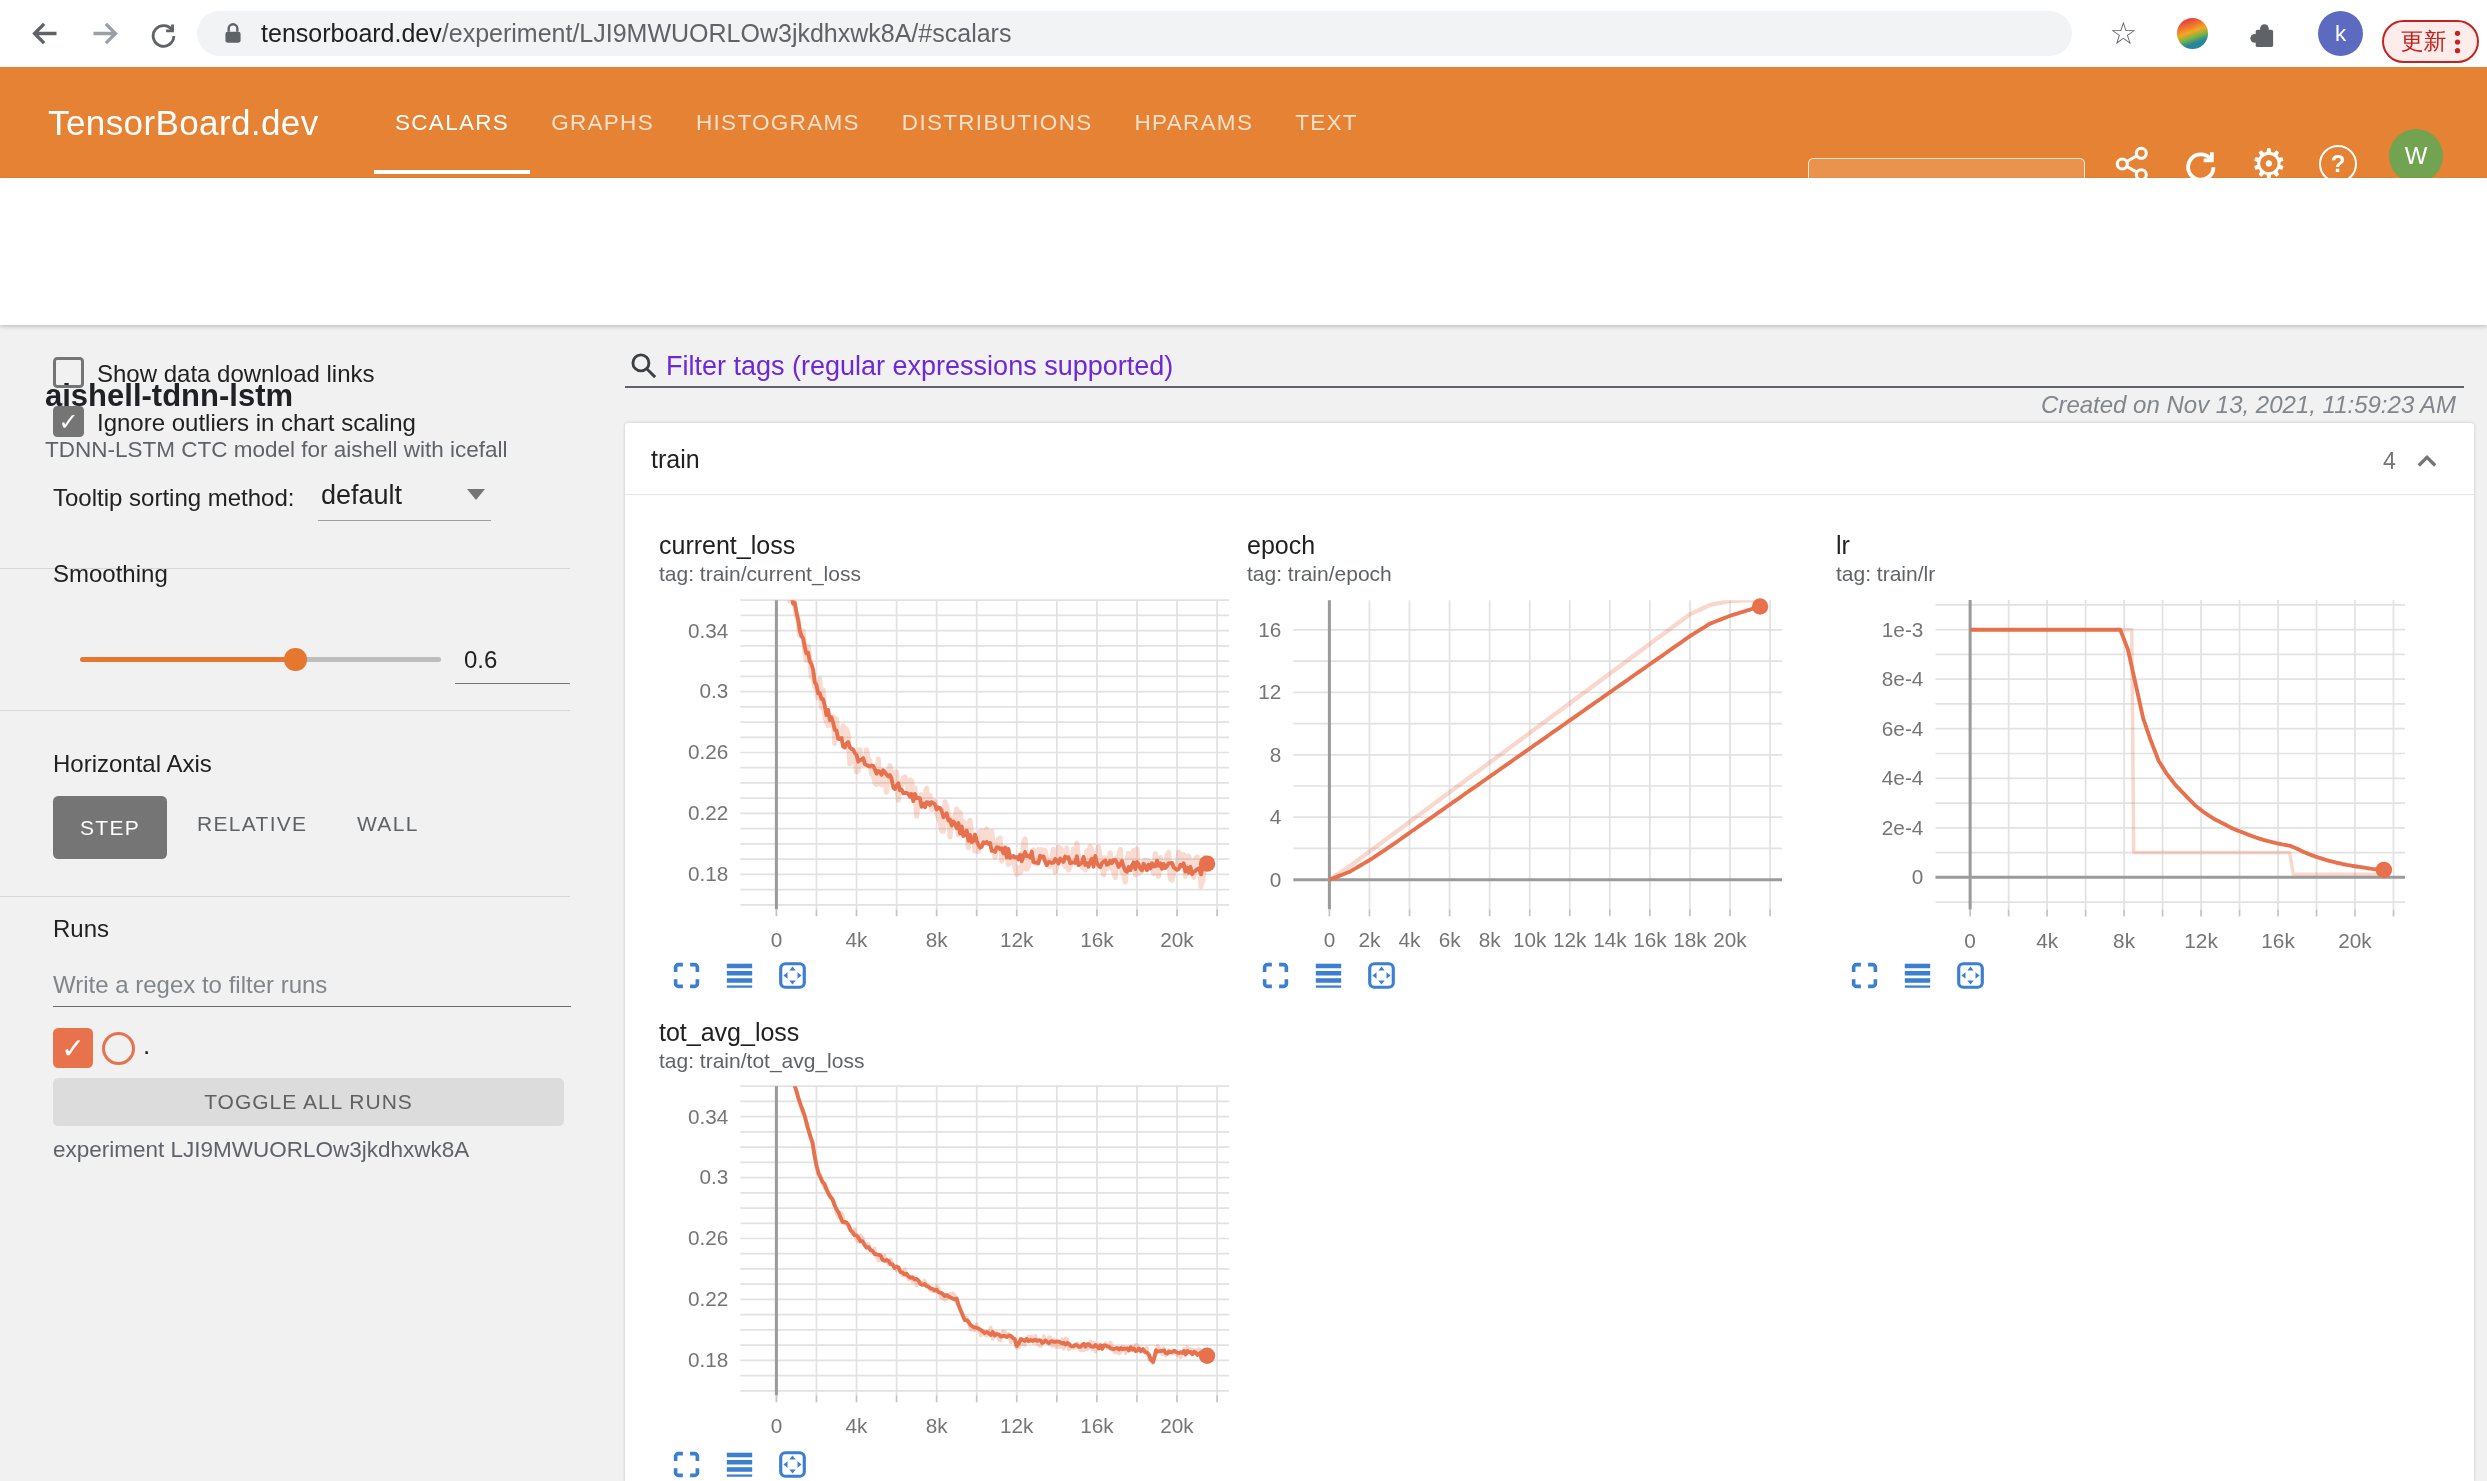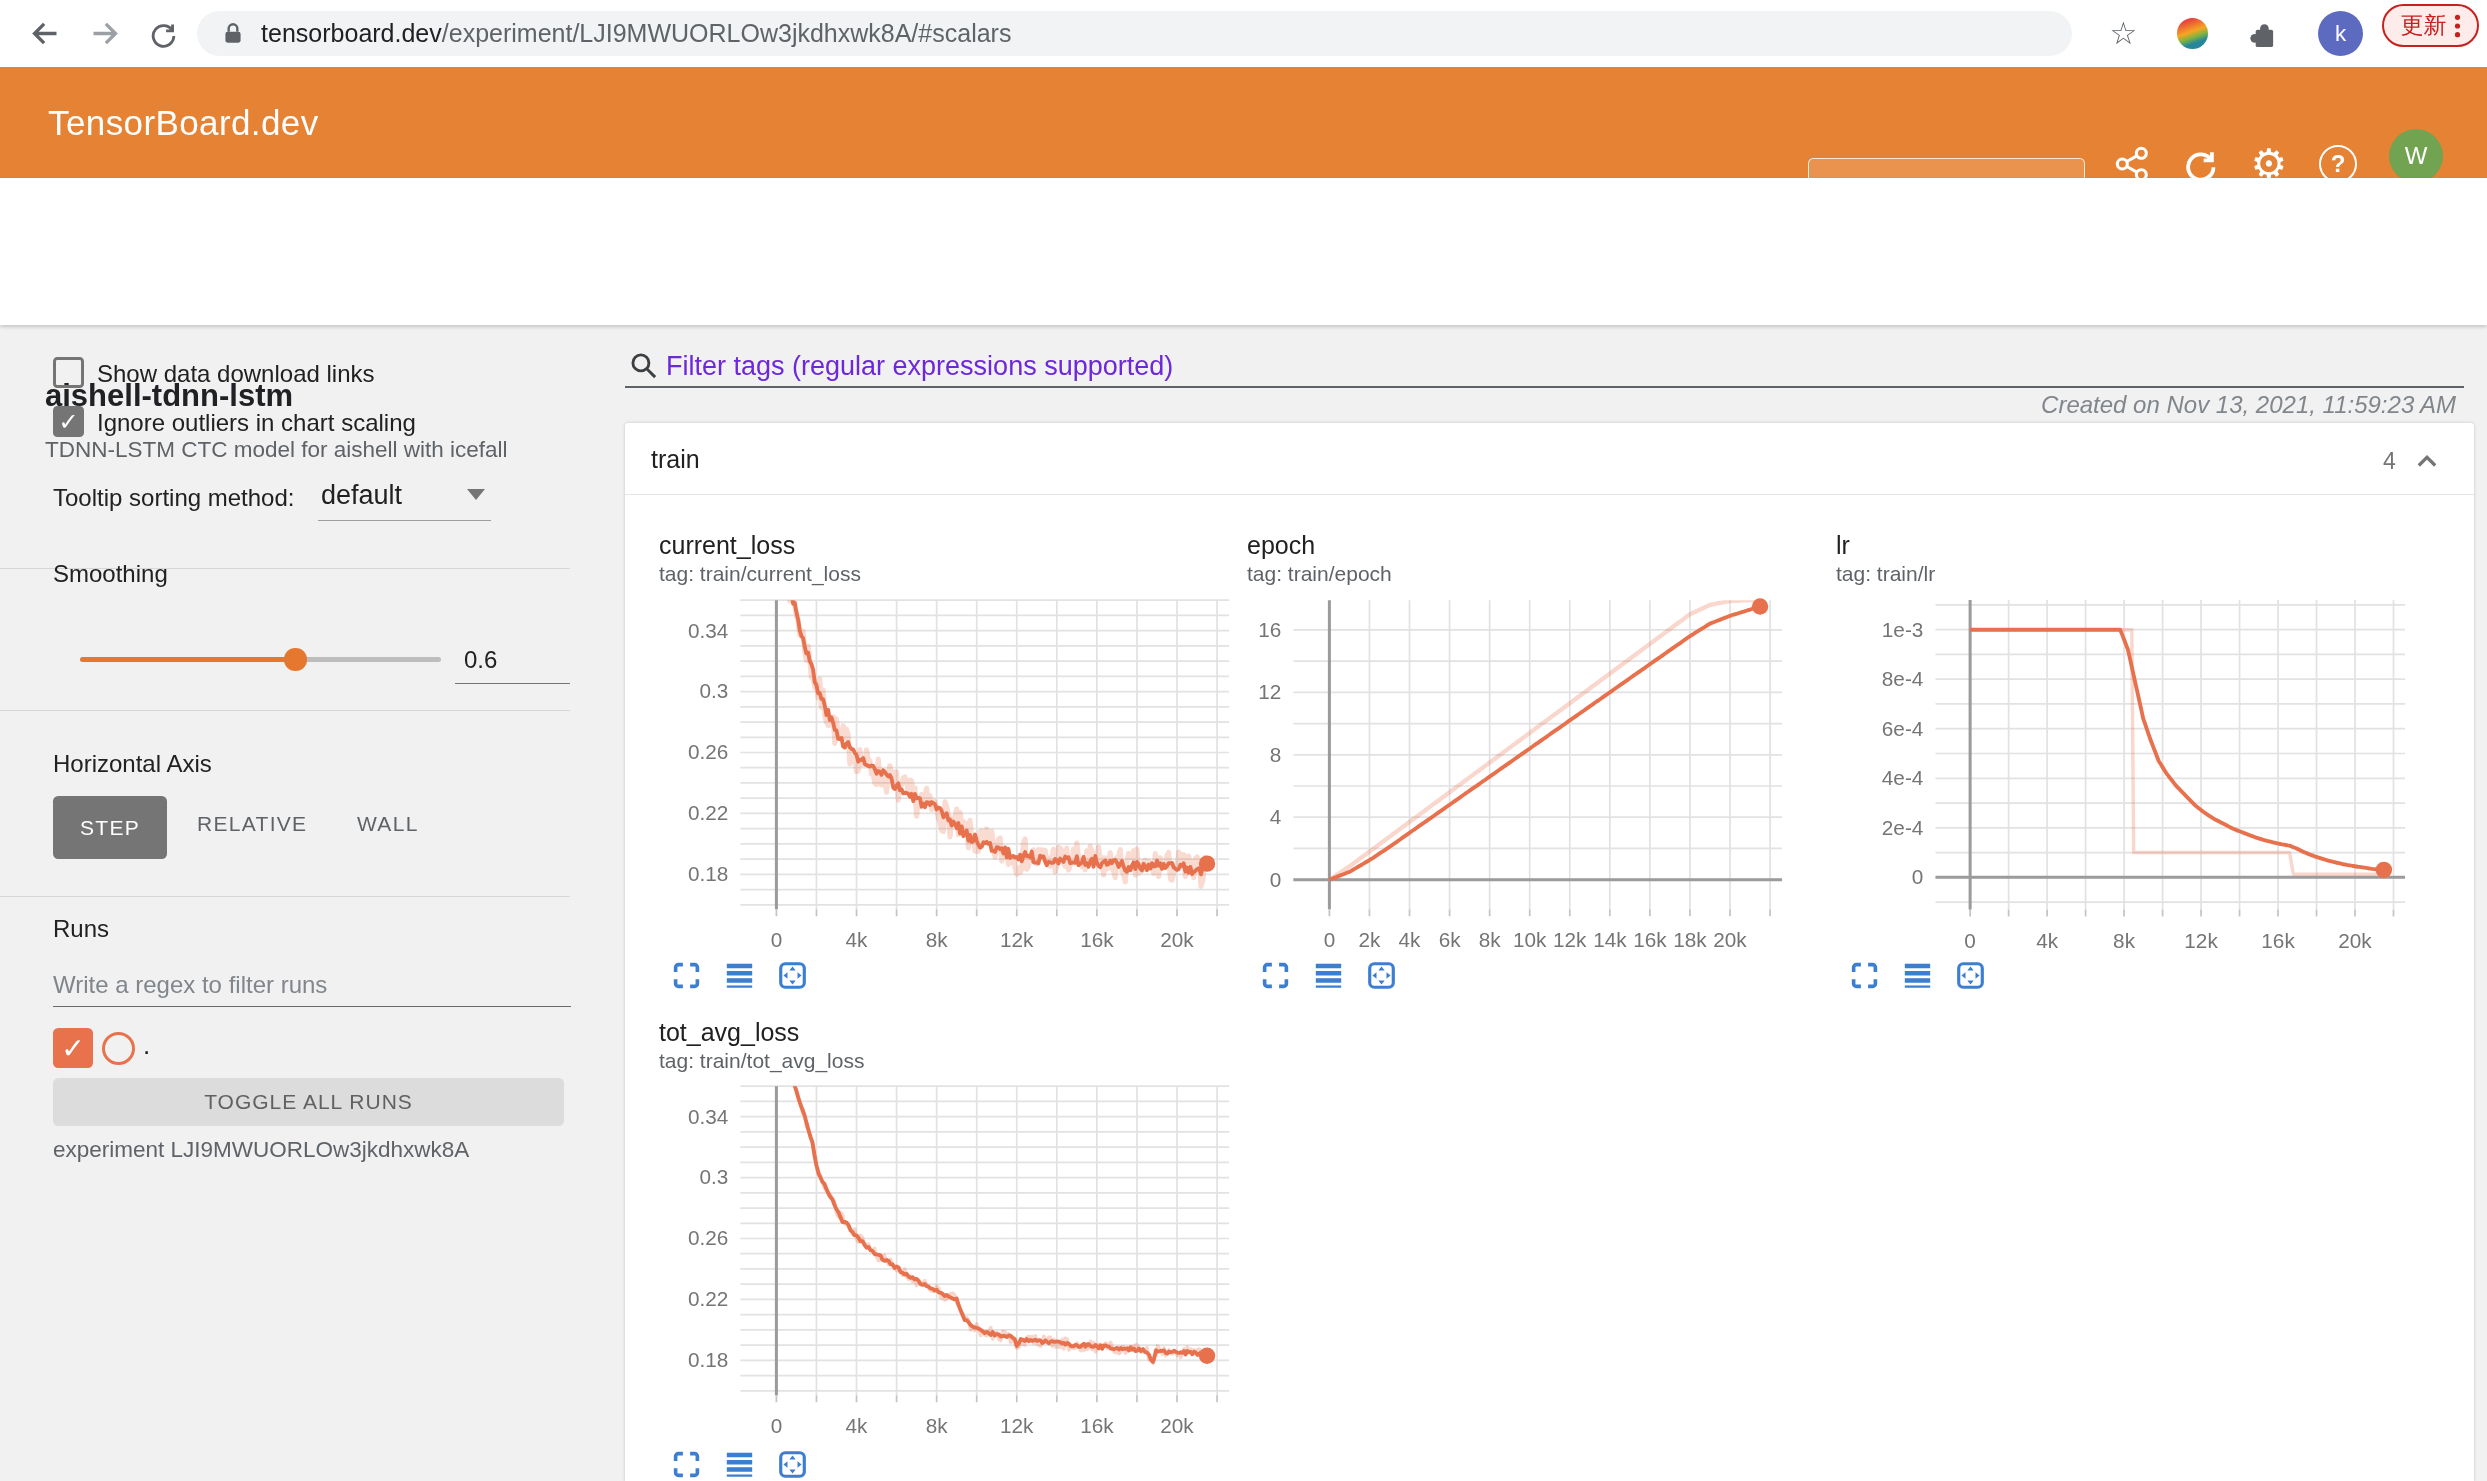--- a/index.html
+++ b/index.html
@@ -6,21 +6,21 @@
   html,body { width:2487px; height:1481px; }
   body { font-family:"Liberation Sans", sans-serif; background:#f1f1f1; position:relative; overflow:hidden; }
   .abs { position:absolute; }
 
   
   #browserbar { position:absolute; left:0; top:0; width:2487px; height:67px; background:#ffffff; }
   .navbtn { position:absolute; top:12px; width:43px; height:43px; display:flex; align-items:center; justify-content:center; border-radius:50%; cursor:pointer; }
   #omnibox { position:absolute; left:197px; top:11.2px; width:1875px; height:45px; background:#f1f3f4; border-radius:22.5px; display:flex; align-items:center; }
   #urltext { font-size:25px; color:#202124; margin-left:15.6px; white-space:nowrap; }
   #urltext .path { color:#5f6368; }
-  #updatepill { position:absolute; left:2382px; top:4px; width:97px; height:43px; border:2.6px solid #c5221f; border-radius:21.6px; background:#fdecea; display:flex; align-items:center; justify-content:center; gap:7px; color:#c5221f; font-size:23px; }
+  #updatepill { position:absolute; left:2382px; top:20px; width:97px; height:43px; border:2.6px solid #c5221f; border-radius:21.6px; background:#fdecea; display:flex; align-items:center; justify-content:center; gap:7px; color:#c5221f; font-size:23px; }
   .avatar { border-radius:50%; color:#fff; display:flex; align-items:center; justify-content:center; }
 
   
   #tbheader { position:absolute; left:0; top:67px; width:2487px; height:111px; background:#e68233; }
   #logo { position:absolute; left:48px; top:0; height:111px; display:flex; align-items:center; color:#fff; font-size:35px; font-weight:500; letter-spacing:0.4px; }
   #tabs { position:absolute; left:374px; top:0; height:111px; display:flex; }
   .tab { height:111px; display:flex; align-items:center; padding:0 21px; color:rgba(255,255,255,0.75); font-size:22.5px; letter-spacing:1.3px; position:relative; cursor:pointer; }
   .tab.active { color:#ffffff; }
   .tab.active::after { content:""; position:absolute; left:0; right:0; bottom:4.3px; height:3.5px; background:#ffffff; }
   #feedbackbtn { position:absolute; left:1808px; top:91px; width:277px; height:57px; border:1.7px solid rgba(255,255,255,0.8); border-radius:5.2px; background:rgba(255,255,255,0.14); color:#fff; font-size:22.5px; letter-spacing:1.3px; display:flex; align-items:center; justify-content:center; cursor:pointer; }
@@ -104,20 +104,28 @@
           <circle cx="4" cy="5" r="3"></circle>
           <circle cx="4" cy="15" r="3"></circle>
           <circle cx="4" cy="25" r="3"></circle>
         </g>
       </svg>
   </div>
 </div>
 
 <div id="tbheader">
   <div id="logo">TensorBoard.dev</div>
+  <div id="tabs">
+    <div class="tab active">SCALARS</div>
+    <div class="tab">GRAPHS</div>
+    <div class="tab">HISTOGRAMS</div>
+    <div class="tab">DISTRIBUTIONS</div>
+    <div class="tab">HPARAMS</div>
+    <div class="tab">TEXT</div>
+  </div>
   <div id="feedbackbtn">SEND FEEDBACK</div>
   <div class="hicon" style="left:2109px">
     <svg width="38" height="38" viewBox="0 0 32 32">
         <g fill="none" stroke="#ffffff" stroke-width="2.6">
           <circle cx="23" cy="7" r="4.2"></circle>
           <circle cx="7" cy="16" r="4.2"></circle>
           <circle cx="23" cy="25" r="4.2"></circle>
           <path d="M10.8 13.9l8.4-4.8 M10.8 18.1l8.4 4.8"></path>
         </g>
       </svg>

